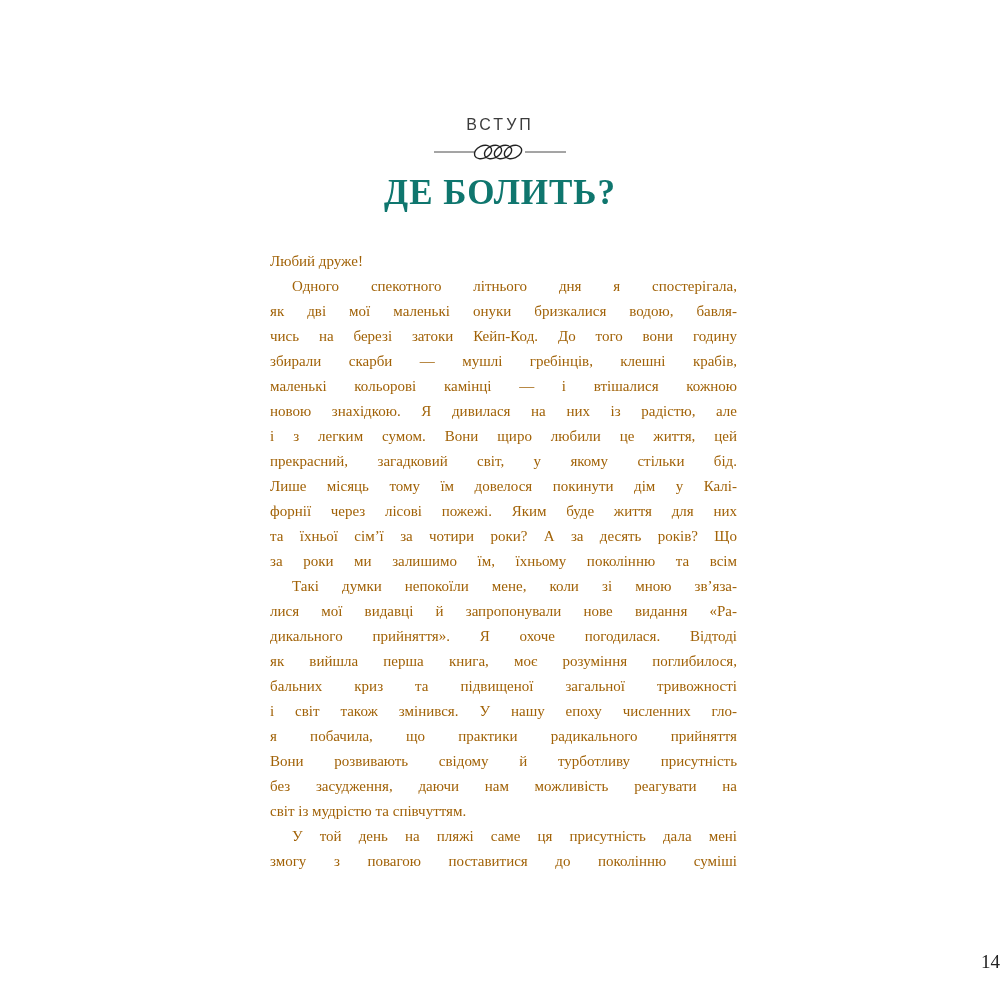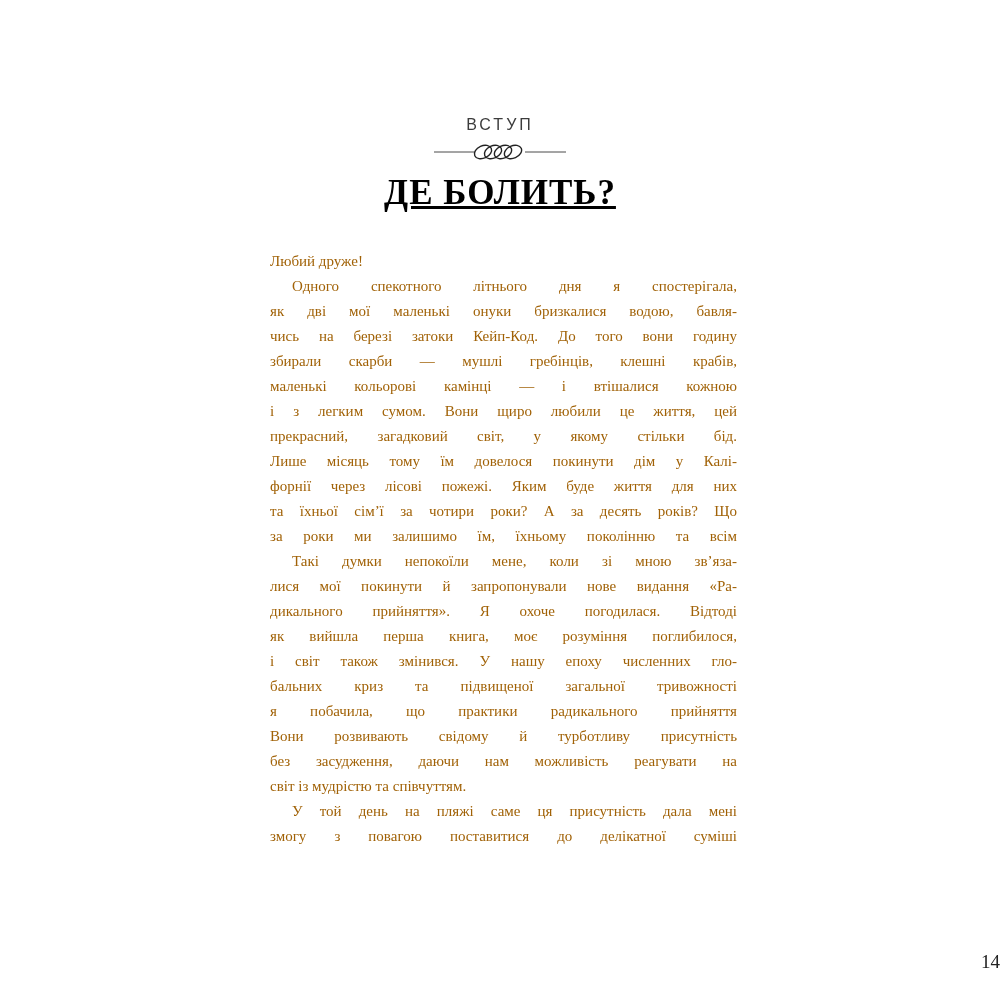--- a/index.html
+++ b/index.html
@@ -31,22 +31,21 @@
     text-align: center;
     line-height: 0;
   }
   .chapter-title {
     position: absolute;
     top: 153px; left: 0; width: 100%;
     text-align: center;
     font-size: 35px;
     font-weight: bold;
     letter-spacing: 1px;
-    color: #000000;
-    text-decoration: underline;
+    color: #0f766e;
   }
   .text-block {
     position: absolute;
     left: 270px; top: 229px; width: 467px;
     font-size: 15px;
     line-height: 25px;
     color: #a16207;
   }
   .line {
     text-align: justify;
@@ -84,35 +83,36 @@
 
   <div class="chapter-title">ДЕ БОЛИТЬ?</div>
 
   <div class="text-block">
       <div class="line last">Любий друже!</div>
       <div class="line indent">Одного спекотного літнього дня я спостерігала,</div>
       <div class="line">як дві мої маленькі онуки бризкалися водою, бавля-</div>
       <div class="line">чись на березі затоки Кейп-Код. До того вони годину</div>
       <div class="line">збирали скарби — мушлі гребінців, клешні крабів,</div>
       <div class="line">маленькі кольорові камінці — і втішалися кожною</div>
+      <div class="line">новою знахідкою. Я дивилася на них із радістю, але</div>
       <div class="line">і з легким сумом. Вони щиро любили це життя, цей</div>
       <div class="line">прекрасний, загадковий світ, у якому стільки бід.</div>
       <div class="line">Лише місяць тому їм довелося покинути дім у Калі-</div>
       <div class="line">форнії через лісові пожежі. Яким буде життя для них</div>
       <div class="line">та їхньої сім’ї за чотири роки? А за десять років? Що</div>
       <div class="line">за роки ми залишимо їм, їхньому поколінню та всім</div>
       <div class="line indent">Такі думки непокоїли мене, коли зі мною зв’яза-</div>
-      <div class="line">лися мої покинути й запропонували нове видання «Ра-</div>
+      <div class="line">лися мої видавці й запропонували нове видання «Ра-</div>
       <div class="line">дикального прийняття». Я охоче погодилася. Відтоді</div>
       <div class="line">як вийшла перша книга, моє розуміння поглибилося,</div>
+      <div class="line">бальних криз та підвищеної загальної тривожності</div>
       <div class="line">і світ також змінився. У нашу епоху численних гло-</div>
-      <div class="line">бальних криз та підвищеної загальної тривожності</div>
       <div class="line">я побачила, що практики радикального прийняття</div>
       <div class="line">Вони розвивають свідому й турботливу присутність</div>
       <div class="line">без засудження, даючи нам можливість реагувати на</div>
       <div class="line last">світ із мудрістю та співчуттям.</div>
       <div class="line indent">У той день на пляжі саме ця присутність дала мені</div>
-      <div class="line">змогу з повагою поставитися до делікатної суміші</div>
+      <div class="line">змогу з повагою поставитися до поколінню суміші</div>
     </div>
 
   <div class="page-number">14</div>
 
 </div>
 
 </body></html>

